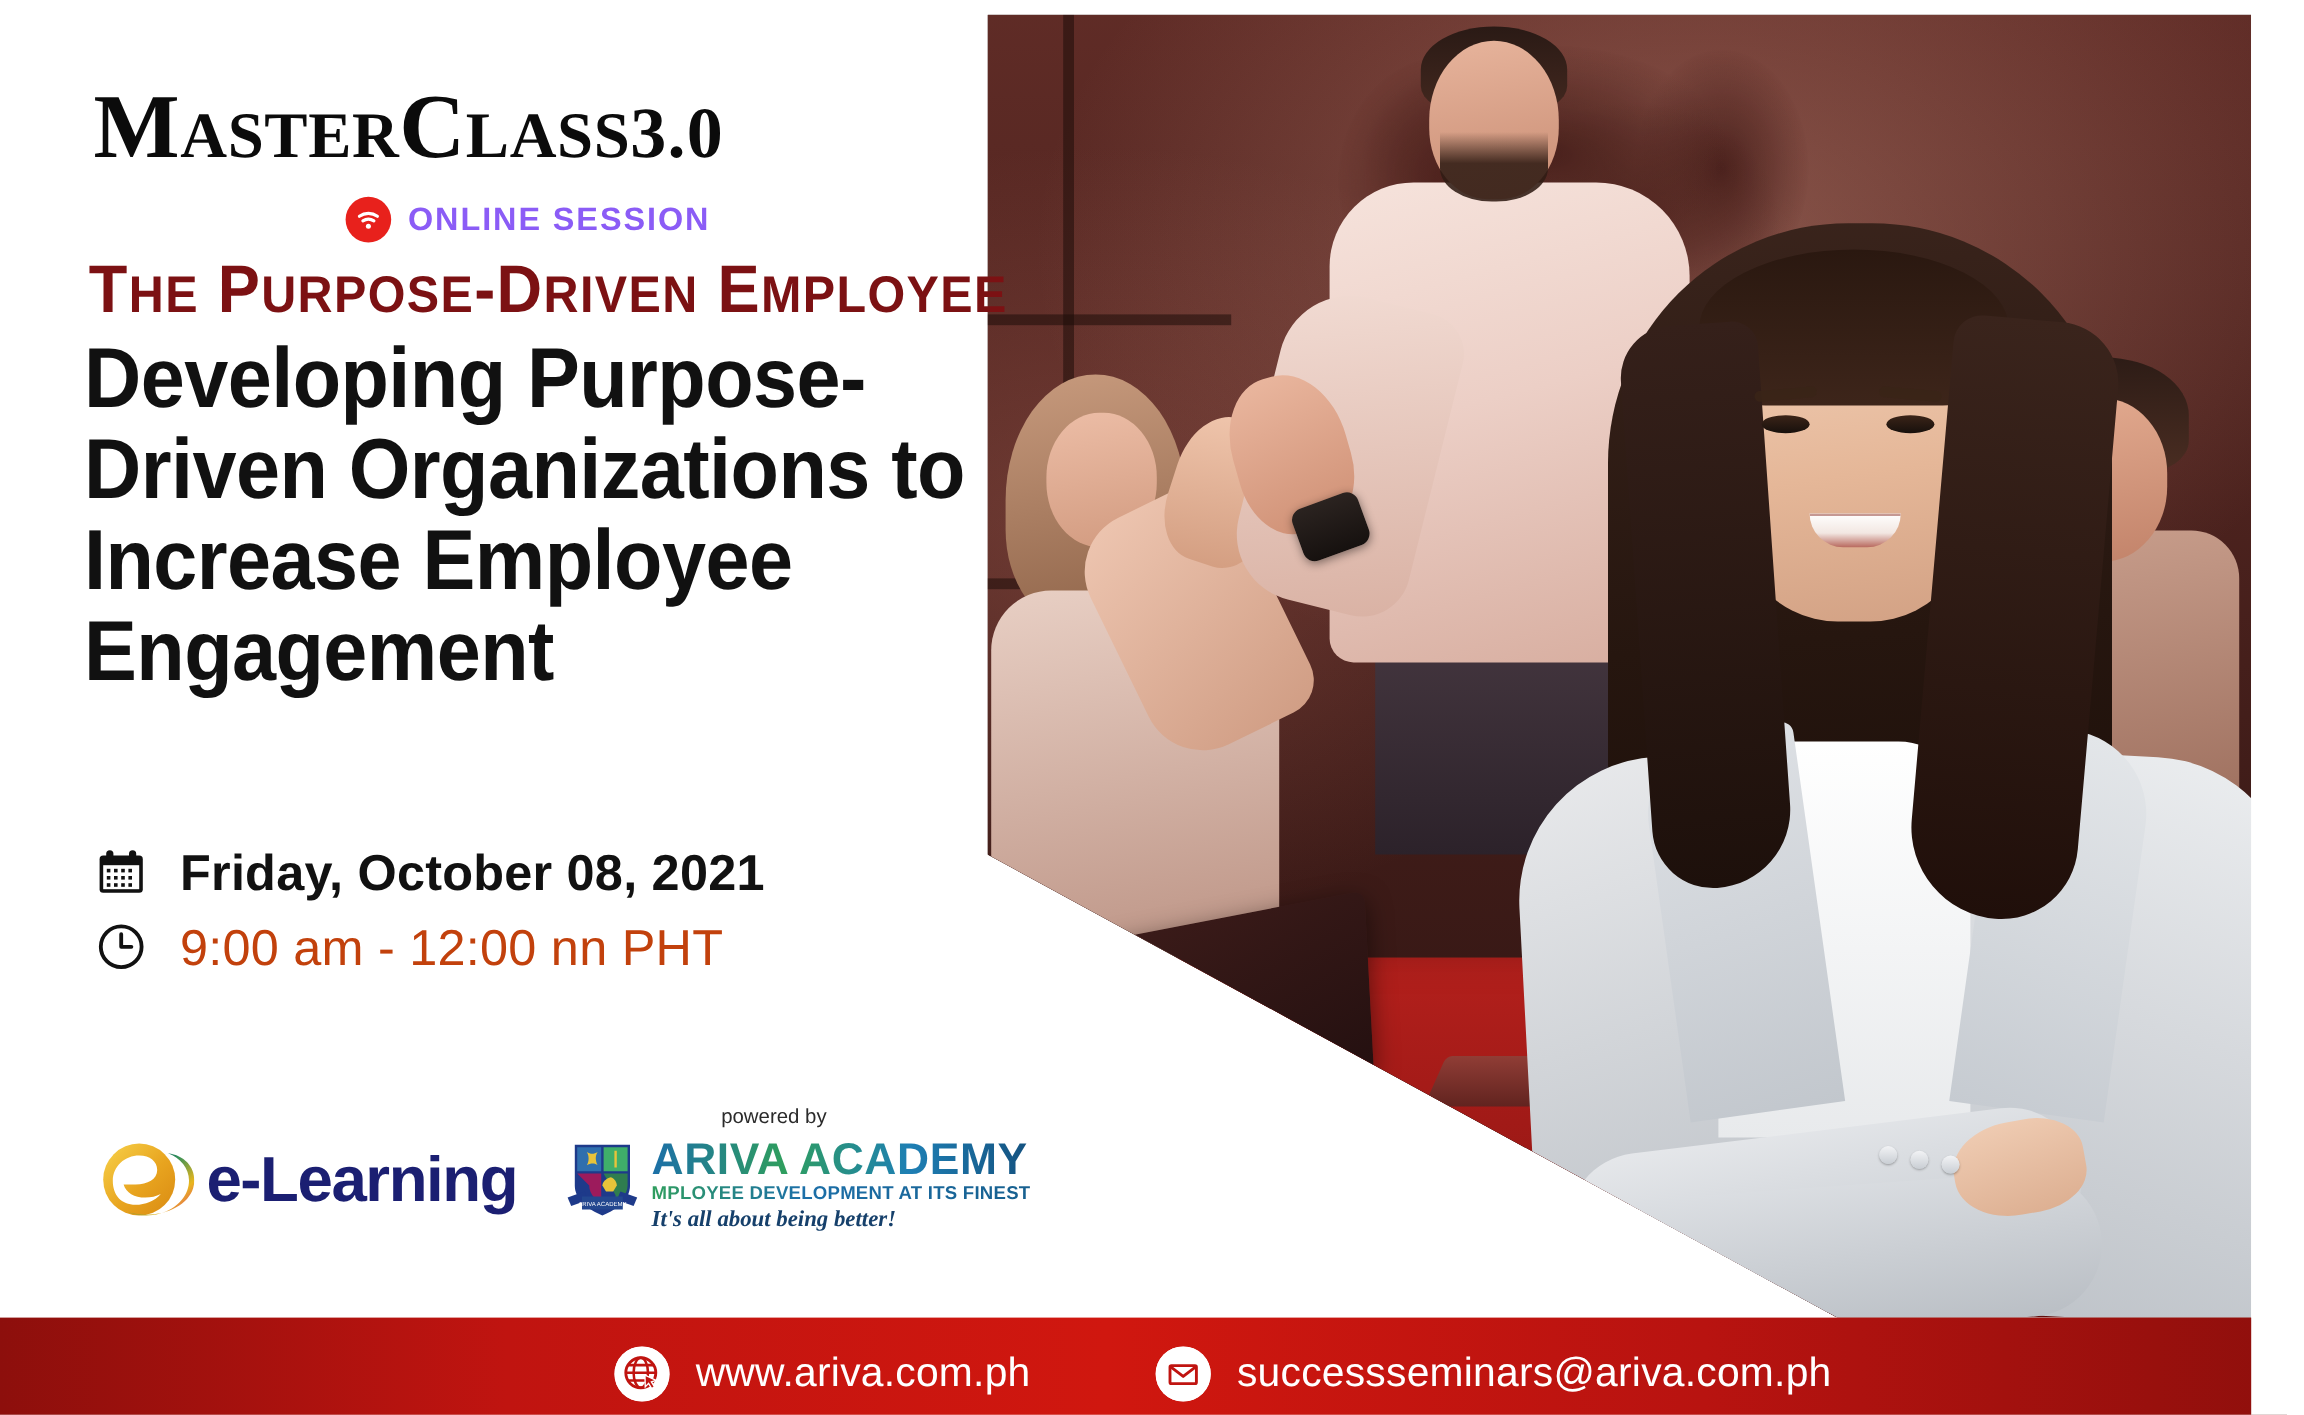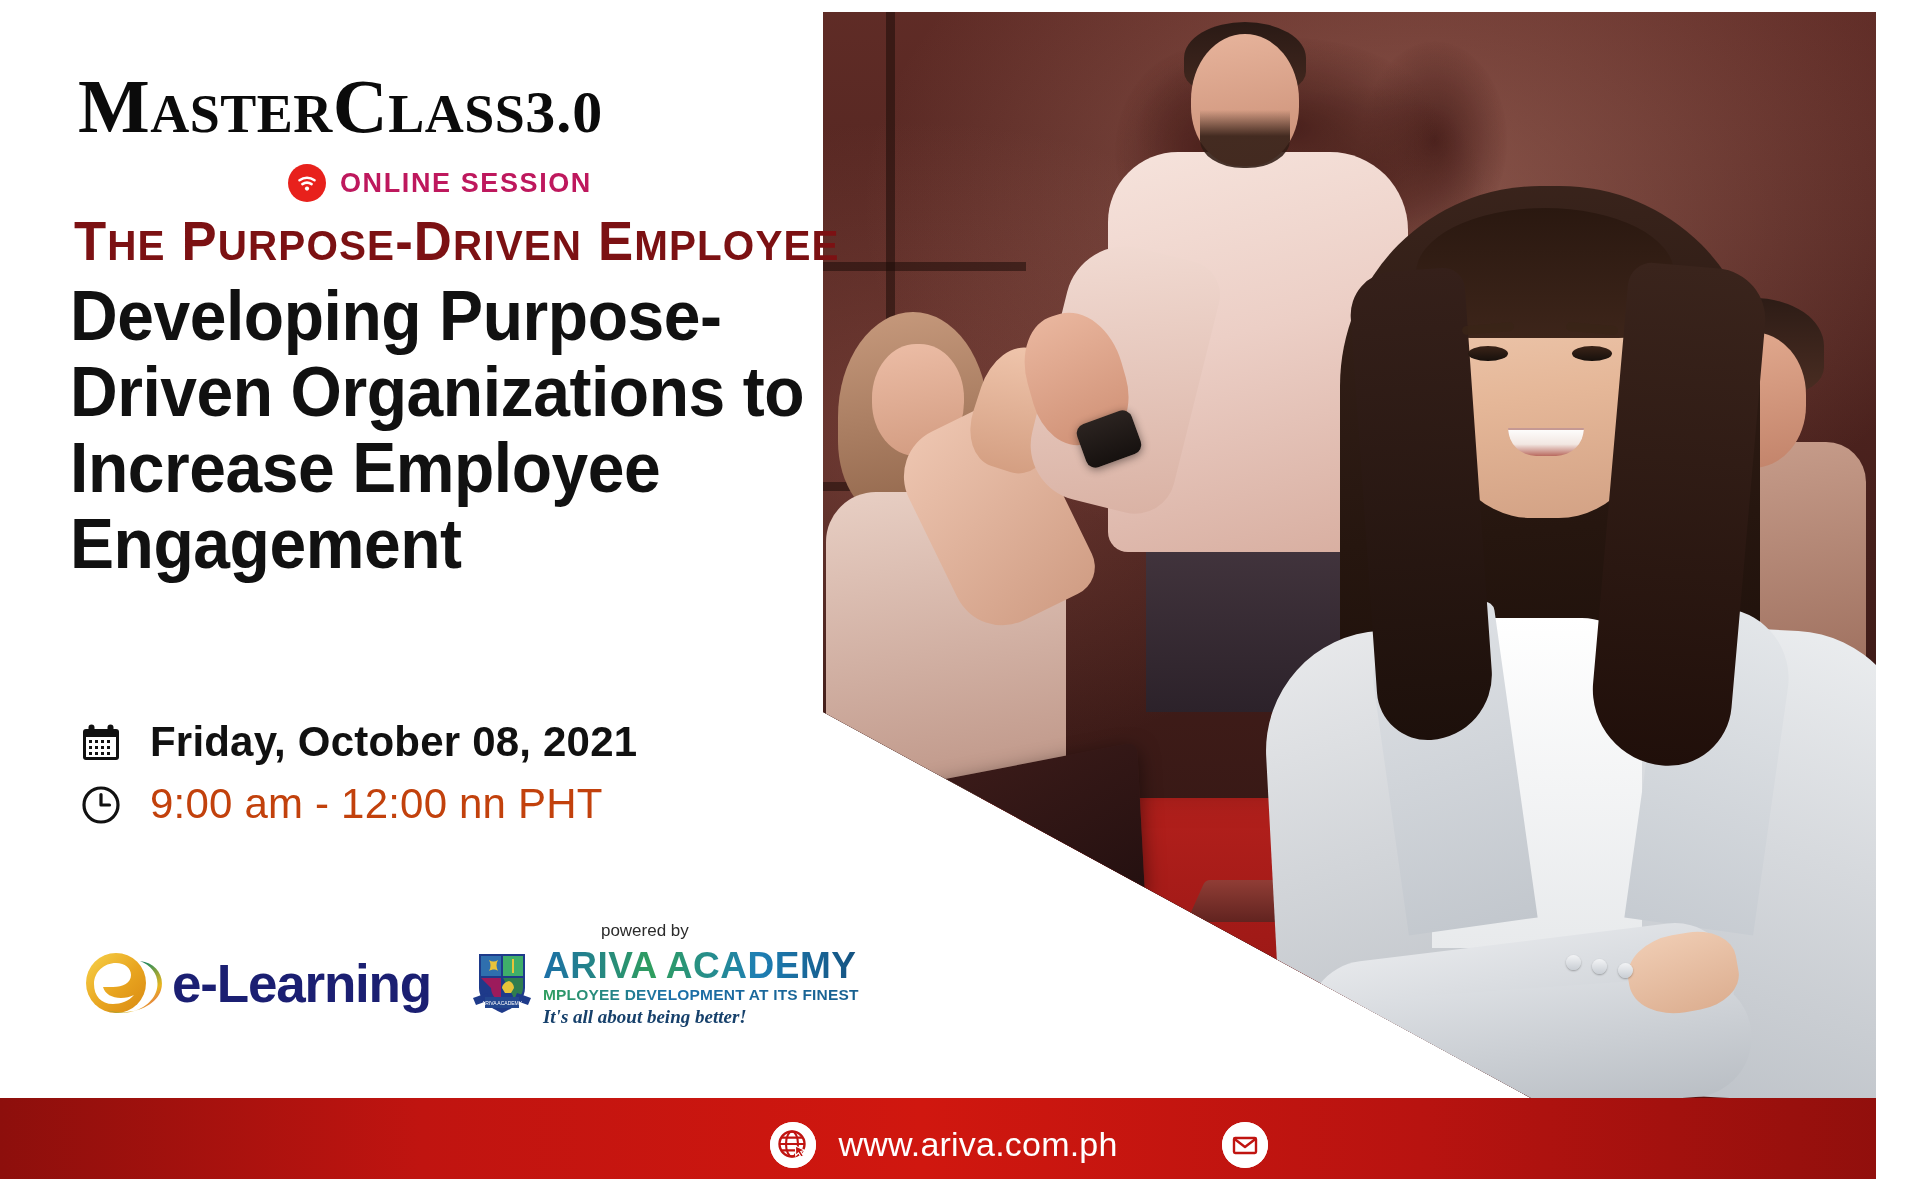--- a/index.html
+++ b/index.html
@@ -286,21 +286,21 @@
   .online-row{
     position:absolute; left:288px; top:152px;
     display:flex; align-items:center; gap:14px;
   }
   .wifi-badge{
     width:38px; height:38px; border-radius:50%;
     background:#e8211c; display:flex; align-items:center; justify-content:center;
     flex:0 0 auto;
   }
   .online-txt{
-    font-size:27px; font-weight:700; color:#be185d; letter-spacing:1.6px;
+    font-size:27px; font-weight:700; color:#8b5cf6; letter-spacing:1.6px;
     font-family:"Liberation Sans", sans-serif;
   }
 
   .kicker{
     position:absolute; left:74px; top:196px;
     font-family:"Liberation Sans", sans-serif;
     font-weight:700; font-size:56px; color:#7c1113;
     letter-spacing:1.2px; white-space:nowrap;
     transform:scaleX(.94); transform-origin:left center;
   }
@@ -308,21 +308,21 @@
 
   .headline{
     position:absolute; left:70px; top:266px; width:880px;
     font-family:"Liberation Sans", sans-serif;
     font-weight:700; font-size:71px; line-height:1.07;
     color:#111; letter-spacing:-.5px;
     transform:scaleX(.93); transform-origin:left top;
   }
 
   .meta{ position:absolute; left:78px; top:692px; }
-  .meta-row{ display:flex; align-items:flex-end; gap:26px; height:62px; }
+  .meta-row{ display:flex; align-items:flex-start; gap:26px; height:62px; }
   .meta-ico{ width:46px; height:46px; flex:0 0 auto; display:flex; align-items:center; justify-content:center; }
   .meta-date{ font-size:42px; font-weight:700; color:#111; letter-spacing:.2px; }
   .meta-time{ font-size:42px; font-weight:400; color:#c2410c; letter-spacing:.2px; }
 
   
   .logos{ position:absolute; left:76px; top:928px; display:flex; align-items:flex-end; gap:40px; }
   .elearn{ display:flex; align-items:center; gap:10px; }
   .el-sphere{ position:relative; width:86px; height:86px; flex:0 0 auto; }
   .el-txt{
     font-size:53px; font-weight:700; color:#1b1f72; letter-spacing:-1.2px;
@@ -570,15 +570,16 @@
     <span class="f-gap2"></span>
 
     <div class="f-item">
       <span class="f-ico">
         <svg width="46" height="46" viewBox="0 0 46 46">
           <circle cx="23" cy="23" r="23" fill="#fff"></circle>
           <rect x="12" y="16" width="22" height="15" rx="1.2" fill="none" stroke="#c01410" stroke-width="2.4"></rect>
           <path d="M12.6 17l10.4 8 10.4-8" fill="none" stroke="#c01410" stroke-width="2.4" stroke-linejoin="round"></path>
         </svg>
       </span>
+      <span class="f-txt">successseminars@ariva.com.ph</span>
     </div>
   </div>
 </div>
 
 </body></html>

